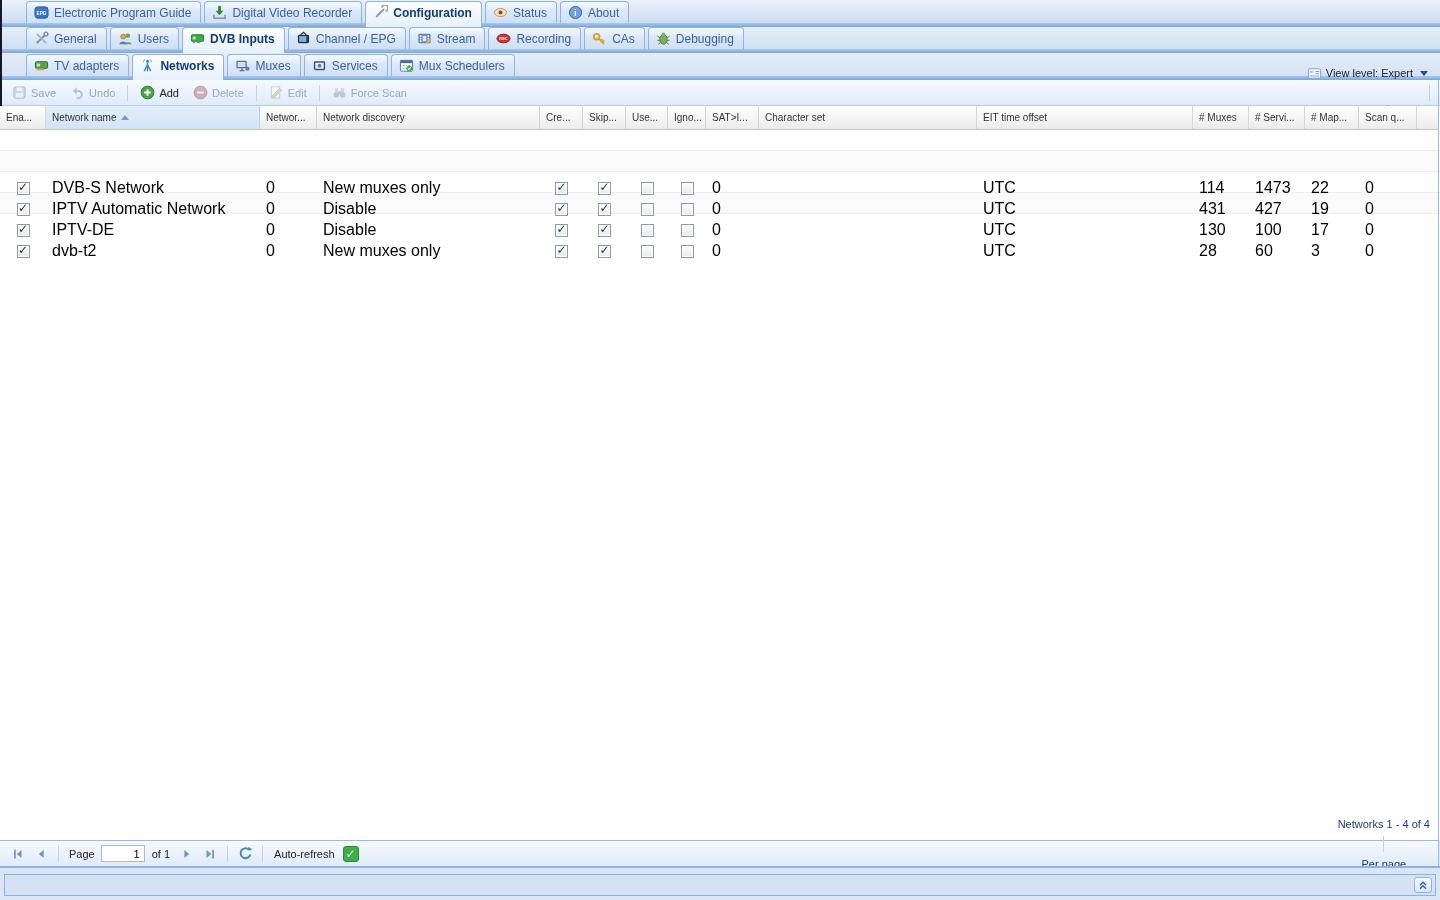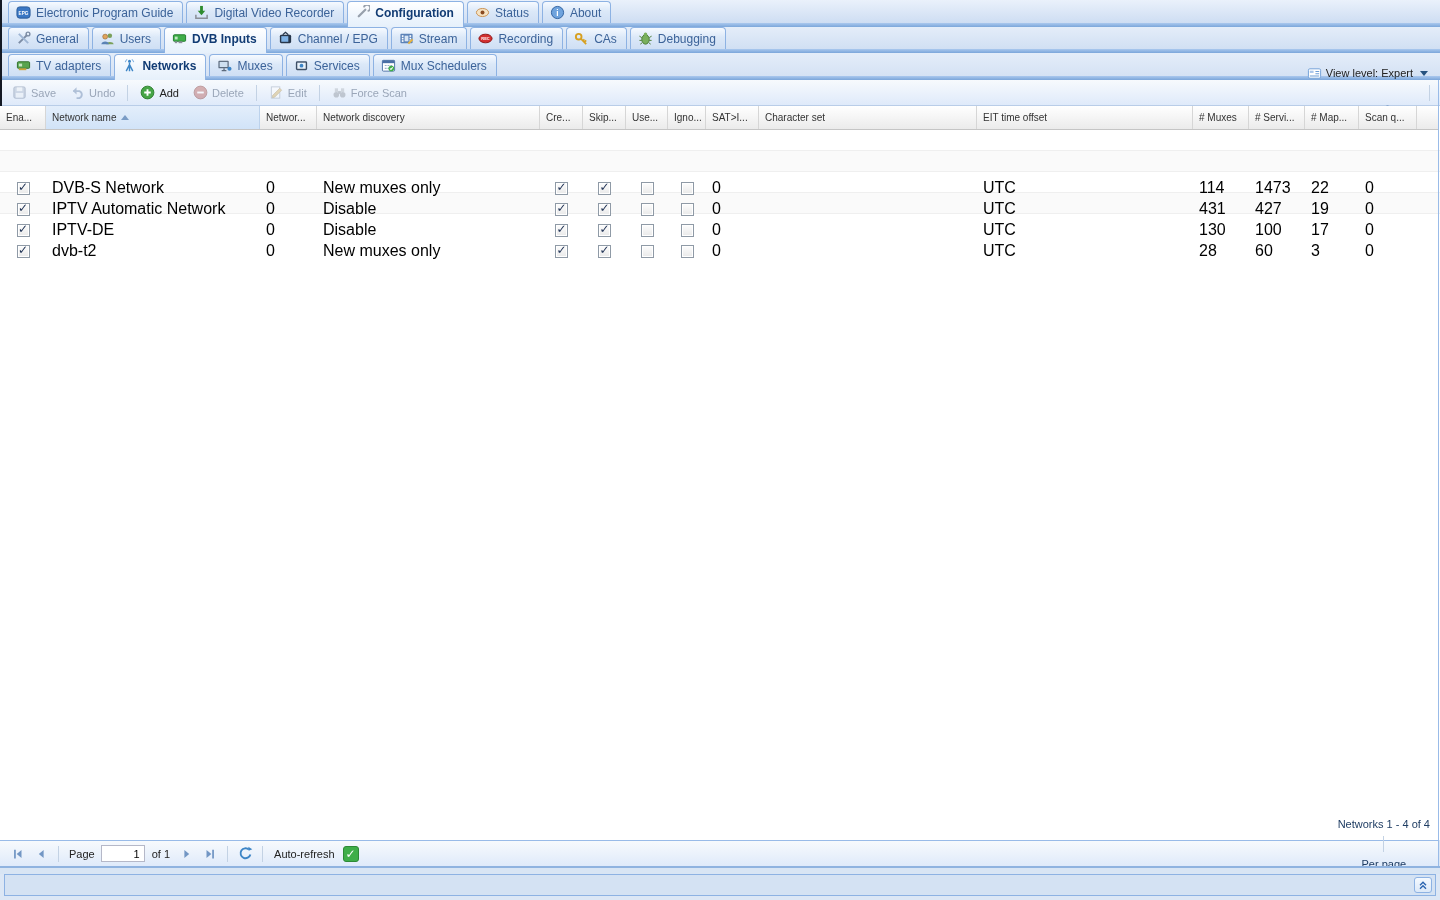--- a/index.html
+++ b/index.html
@@ -9,21 +9,21 @@
     font-size:11px; color:#222;
     background:#dce7f5; position:relative;
   }
   .icon { display:inline-block; vertical-align:middle; line-height:0; }
   .icon svg { display:block; }
 
   
   .strip { position:relative; width:1440px; }
   .strip .band { position:absolute; left:0; right:0; bottom:0; height:4px;
     background:linear-gradient(#aac8ee,#7ba6da); z-index:0; }
-  .tabs { position:absolute; left:8px; bottom:0; display:flex; align-items:flex-end; gap:3px; z-index:1; }
+  .tabs { position:absolute; left:26px; bottom:0; display:flex; align-items:flex-end; gap:3px; z-index:1; }
   .tab { display:flex; align-items:center; gap:5px; height:22px; padding:0 9px 0 7px;
     border:1px solid #8db2e3; border-bottom:none; border-radius:4px 4px 0 0;
     background:linear-gradient(#f6faff, #dbe8f8 45%, #cfdff4);
     color:#3c6399; cursor:pointer; white-space:nowrap; font-size:12px; margin-bottom:4px; }
   .tab.active { background:linear-gradient(#ffffff,#eef5fd 60%, #e6f0fb);
     font-weight:bold; color:#123c74; margin-bottom:0; height:26px; padding-bottom:4px; z-index:2; }
   #titlebar { height:27px; background:linear-gradient(#eaf1fb,#c9daf1); }
   #configstrip { height:26px; background:linear-gradient(#e4edf9,#cdddf2); }
   #dvbstrip { height:27px; background:linear-gradient(#e4edf9,#d2e0f3); }
   .topinfo { position:absolute; right:14px; top:0; height:23px; display:flex; align-items:center;

